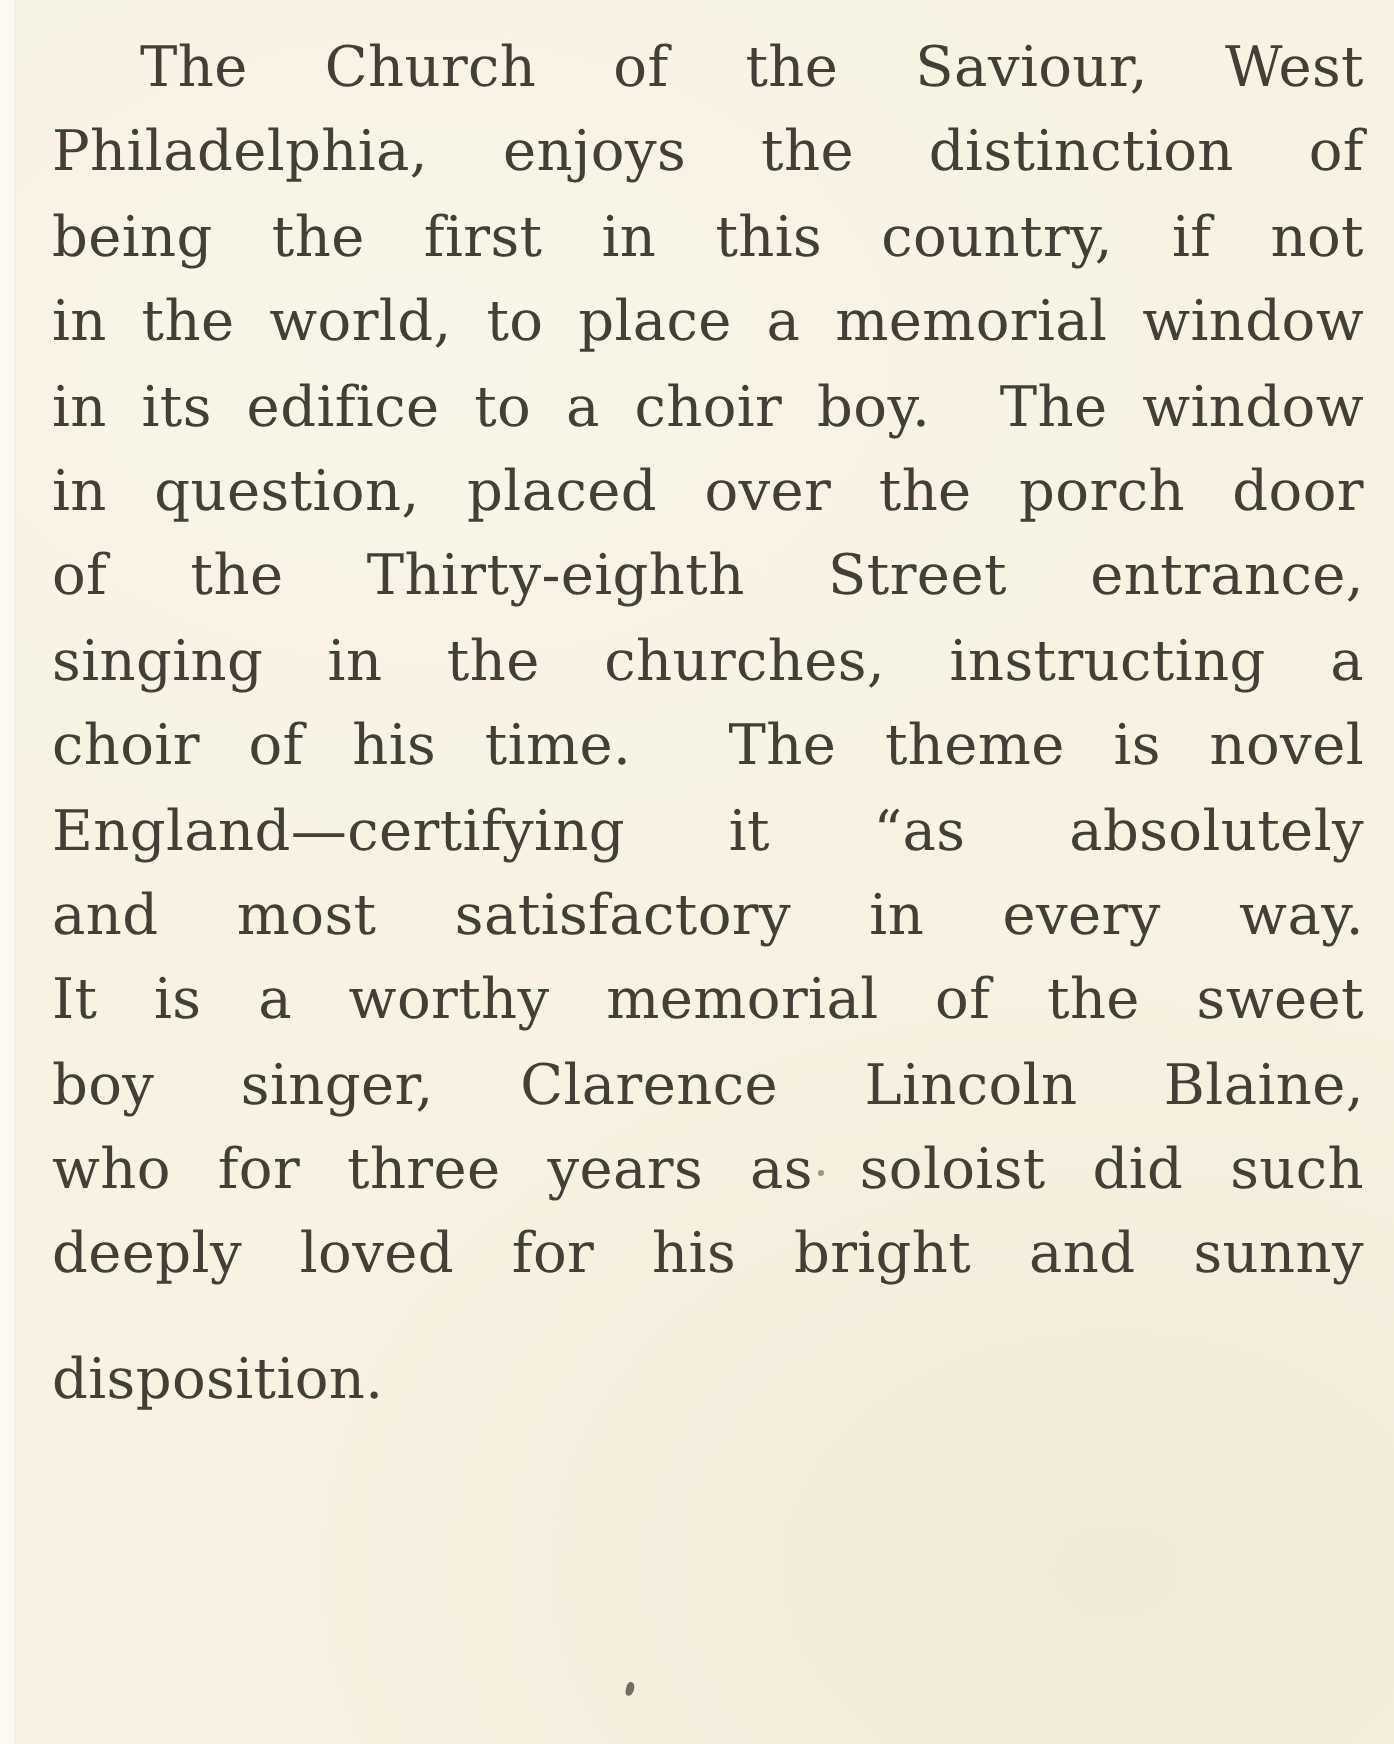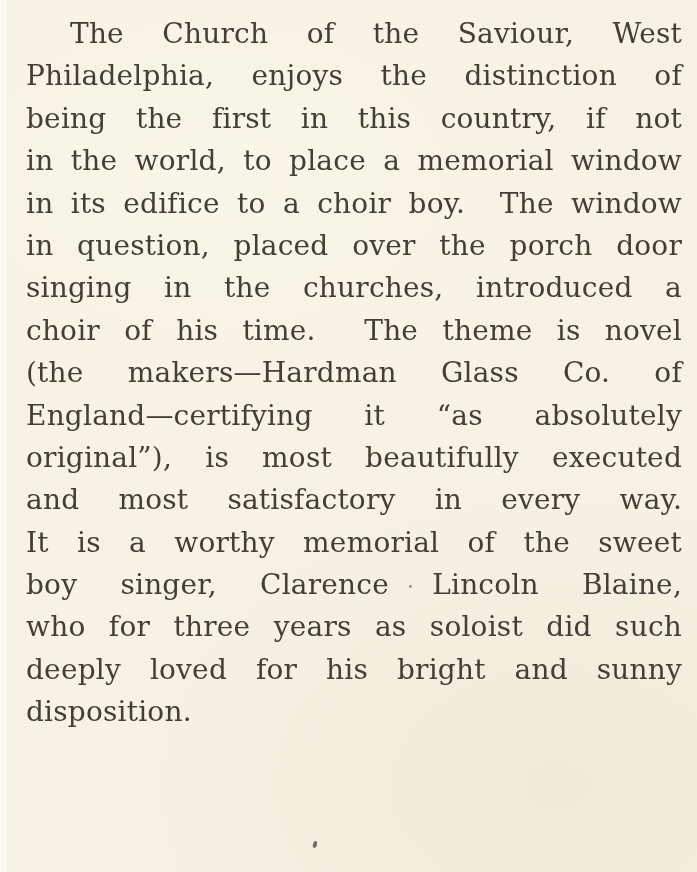--- a/index.html
+++ b/index.html
@@ -45,20 +45,21 @@
     text-align: justify;
     text-align-last: justify;
     overflow: visible;
   }
   .line.first {
     text-indent: 44px;
   }
   .line.last {
     text-align: left;
     text-align-last: left;
+    margin-top: 20px;
   }
   .speck {
     position: absolute;
     background: rgba(72,66,52,0.75);
     border-radius: 50% 50% 60% 40%;
   }
   .speck.comma {
     left: 313px; top: 841px;
     width: 4px; height: 7px;
     transform: rotate(12deg);
@@ -75,25 +76,24 @@
 <div class="paper">
   <div class="page-edge"></div>
 
   <div class="text-block">
     <div class="line first">The Church of the Saviour, West</div>
     <div class="line">Philadelphia, enjoys the distinction of</div>
     <div class="line">being the first in this country, if not</div>
     <div class="line">in the world, to place a memorial window</div>
     <div class="line">in its edifice to a choir boy.&nbsp; The window</div>
     <div class="line">in question, placed over the porch door</div>
-    <div class="line">singing in the churches, introduced a</div>
+    <div class="line">of the Thirty-eighth Street entrance,</div>
+    <div class="line">singing in the churches, instructing a</div>
     <div class="line">choir of his time.&nbsp; The theme is novel</div>
-    <div class="line">(the makers—Hardman Glass Co. of</div>
     <div class="line">England—certifying it “as absolutely</div>
-    <div class="line">original”), is most beautifully executed</div>
     <div class="line">and most satisfactory in every way.</div>
     <div class="line">It is a worthy memorial of the sweet</div>
     <div class="line">boy singer, Clarence Lincoln Blaine,</div>
     <div class="line">who for three years as soloist did such</div>
     <div class="line">deeply loved for his bright and sunny</div>
     <div class="line last">disposition.</div>
   </div>
 
   <div class="speck comma"></div>
   <div class="speck dot"></div>

